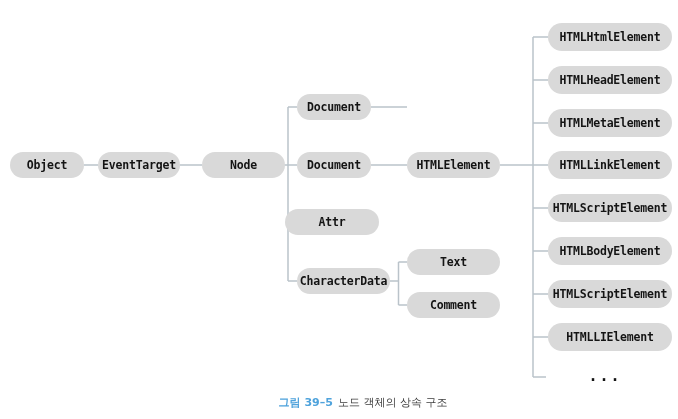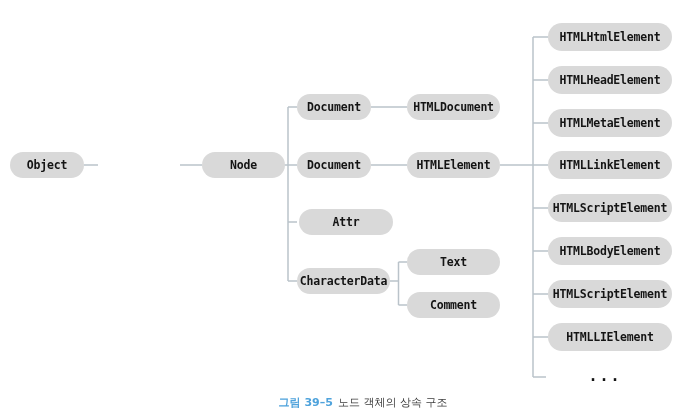--- a/index.html
+++ b/index.html
@@ -86,28 +86,28 @@
       <line x1="533" y1="123" x2="548" y2="123"></line>
       <line x1="533" y1="208" x2="548" y2="208"></line>
       <line x1="533" y1="251" x2="548" y2="251"></line>
       <line x1="533" y1="294" x2="548" y2="294"></line>
       <line x1="533" y1="337" x2="548" y2="337"></line>
       <line x1="533" y1="377" x2="546" y2="377"></line>
     </g>
   </svg>
 
   <div class="box" style="left:10px;top:152px;width:74px">Object</div>
+  <div class="box" style="left:98px;top:152px;width:82px">EventTarget</div>
   <div class="box" style="left:202px;top:152px;width:83px">Node</div>
 
   <div class="box" style="left:297px;top:94px;width:74px">Document</div>
   <div class="box" style="left:297px;top:152px;width:74px">Document</div>
-  <div class="box" style="left:299px;top:209px;width:94px">Attr</div>
+  <div class="box" style="left:285px;top:209px;width:94px">Attr</div>
   <div class="box" style="left:297px;top:268px;width:93px">CharacterData</div>
 
-  <div class="box" style="left:407px;top:94px;width:93px">HTMLDocument</div>
   <div class="box" style="left:407px;top:152px;width:93px">HTMLElement</div>
   <div class="box" style="left:407px;top:249px;width:93px">Text</div>
   <div class="box" style="left:407px;top:292px;width:93px">Comment</div>
 
   <div class="box r" style="top:23px">HTMLHtmlElement</div>
   <div class="box r" style="top:66px">HTMLHeadElement</div>
   <div class="box r" style="top:109px">HTMLMetaElement</div>
   <div class="box r" style="top:151px">HTMLLinkElement</div>
   <div class="box r" style="top:194px">HTMLScriptElement</div>
   <div class="box r" style="top:237px">HTMLBodyElement</div>

